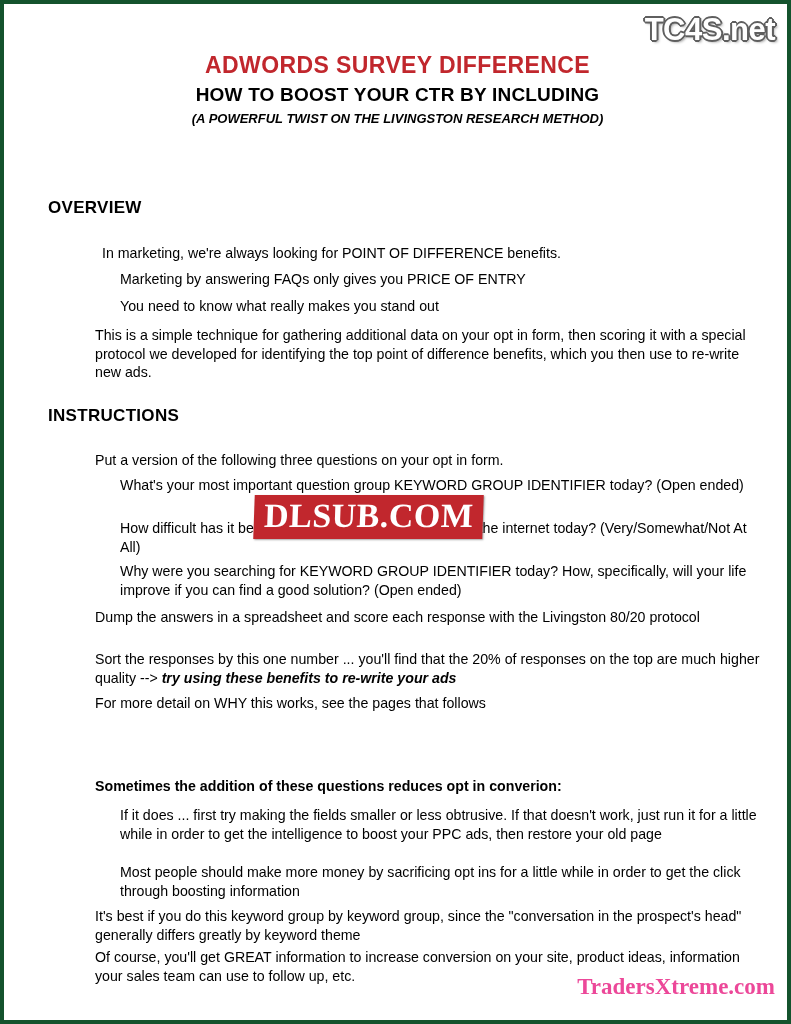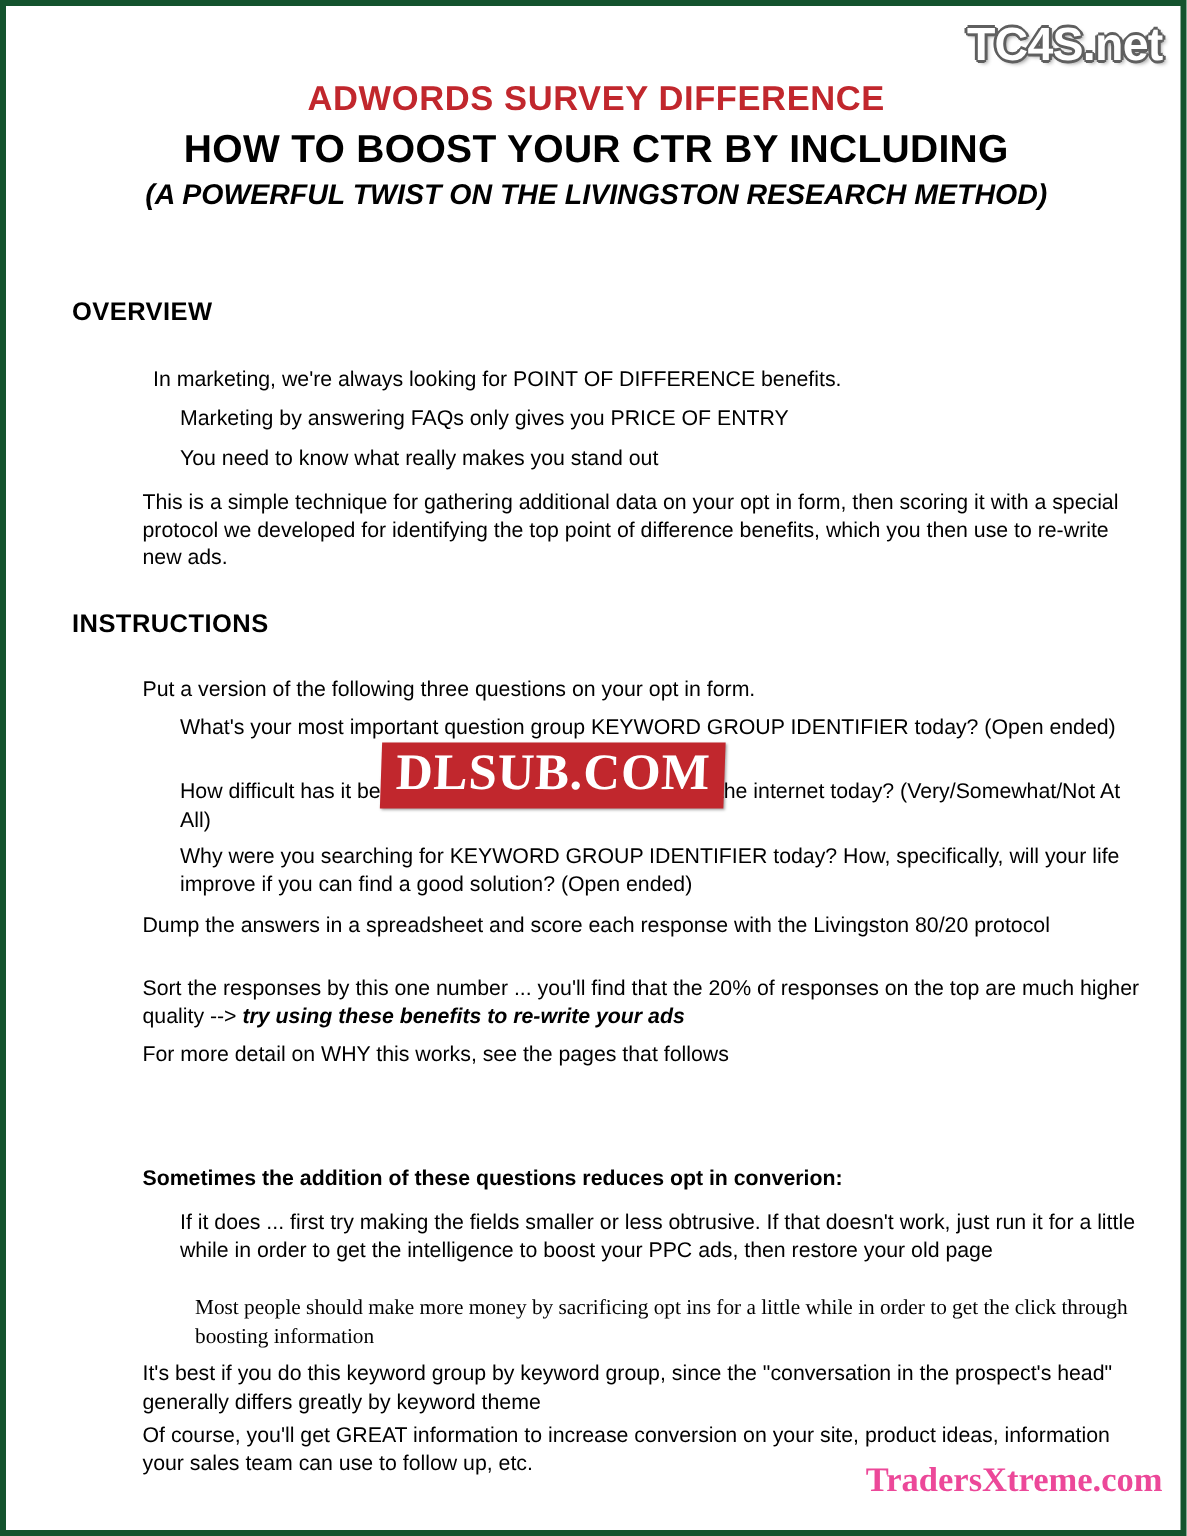--- a/index.html
+++ b/index.html
@@ -53,27 +53,27 @@
     text-align: center;
   }
   .t1 {
     color: #c1272d;
     font-size: 23px;
     font-weight: bold;
     letter-spacing: .4px;
     margin-bottom: 4px;
   }
   .t2 {
-    font-size: 26px;
+    font-size: 19px;
     font-weight: bold;
     line-height: 1.28;
     letter-spacing: .2px;
   }
   .t3 {
-    font-size: 19px;
+    font-size: 13px;
     font-style: italic;
     font-weight: bold;
     margin-top: 4px;
   }
 
   
   .section-head {
     position: absolute;
     font-size: 17px;
     font-weight: bold;
@@ -144,21 +144,21 @@
 
     <div class="para" style="left:81px; top:640px; width:665px;">
       <span>Sort the responses by this one number ... you'll find that the 20% of responses on the top are much higher quality --&gt;  </span><span class="bi">try using these benefits to re-write your ads</span>
     </div>
 
     <div class="para" style="left:81px; top:684px; width:660px;">For more detail on WHY this works, see the pages that follows</div>
 
 
     <div class="para bold" style="left:81px; top:767px; width:660px;">Sometimes the addition of these questions reduces opt in converion:</div>
     <div class="para" style="left:106px; top:796px; width:645px;">If it does ... first try making the fields smaller or less obtrusive.  If that doesn't work, just run it for a little while in order to get the intelligence to boost your PPC ads, then restore your old page</div>
-    <div class="para" style="left:116px; top:853px; width:645px;font-family:Liberation Serif, serif;">Most people should make more money by sacrificing opt ins for a little while in order to get the click through boosting information</div>
+    <div class="para" style="left:106px; top:853px; width:645px;">Most people should make more money by sacrificing opt ins for a little while in order to get the click through boosting information</div>
     <div class="para" style="left:81px; top:897px; width:665px;">It's best if you do this keyword group by keyword group, since the "conversation in the prospect's head" generally differs greatly by keyword theme</div>
     <div class="para" style="left:81px; top:938px; width:665px;">Of course, you'll get GREAT information to increase conversion on your site, product ideas, information your sales team can use to follow up, etc.</div>
 
     <div class="wm-dlsub">DLSUB.COM</div>
     <div class="wm-foot">TradersXtreme.com</div>
 
   </div>
 </div>
 
 </body></html>

